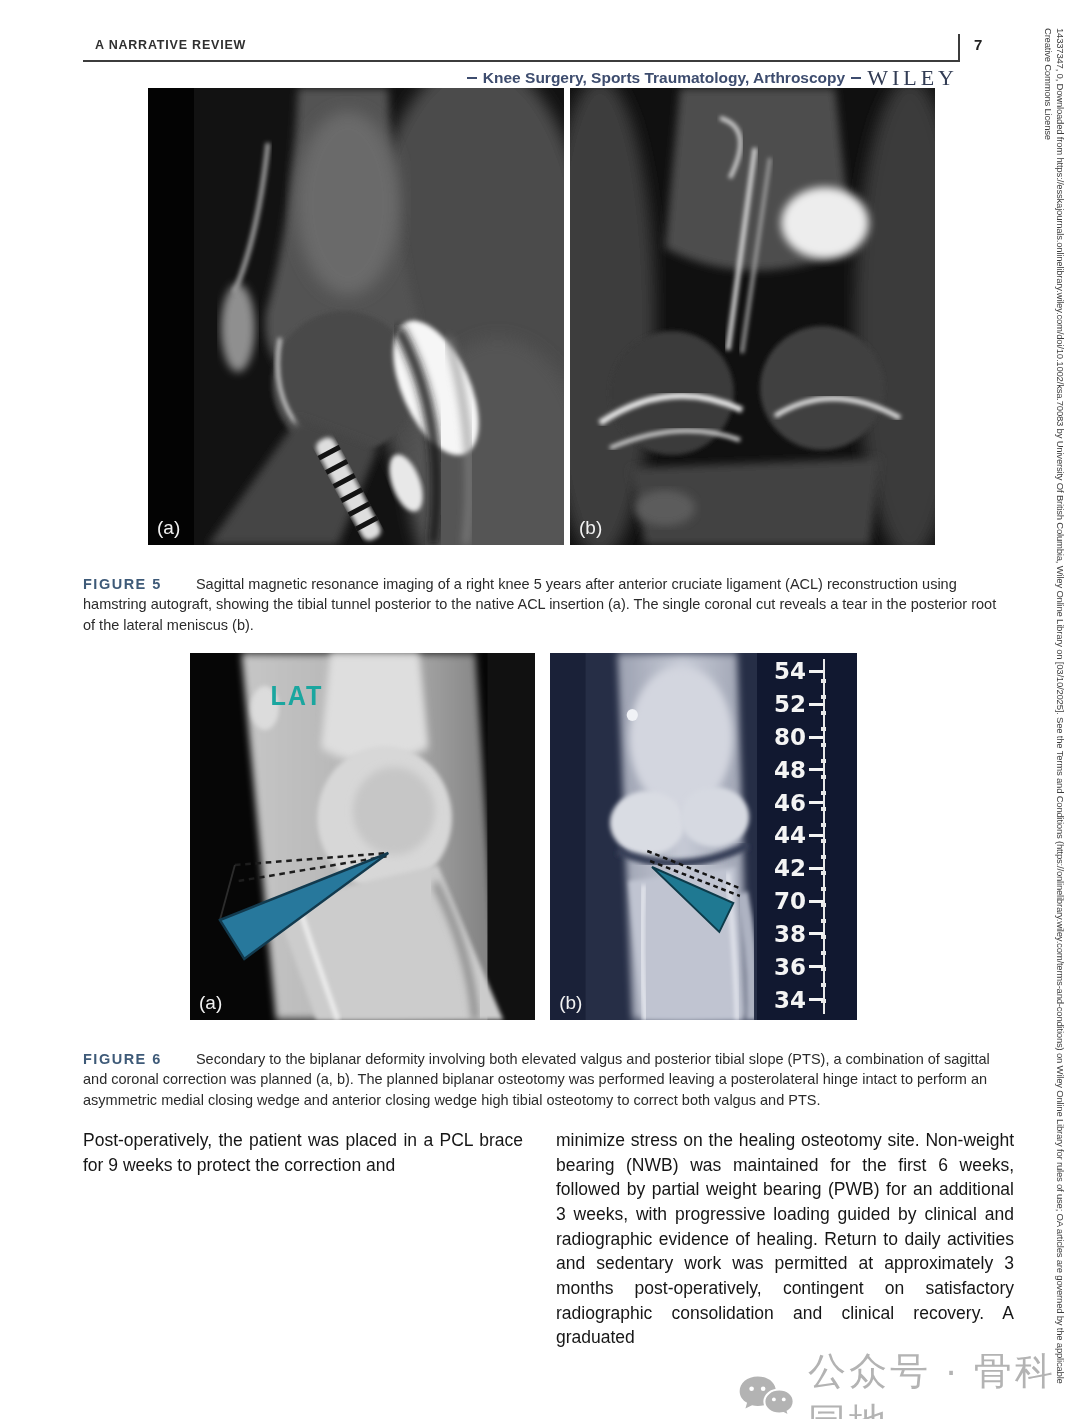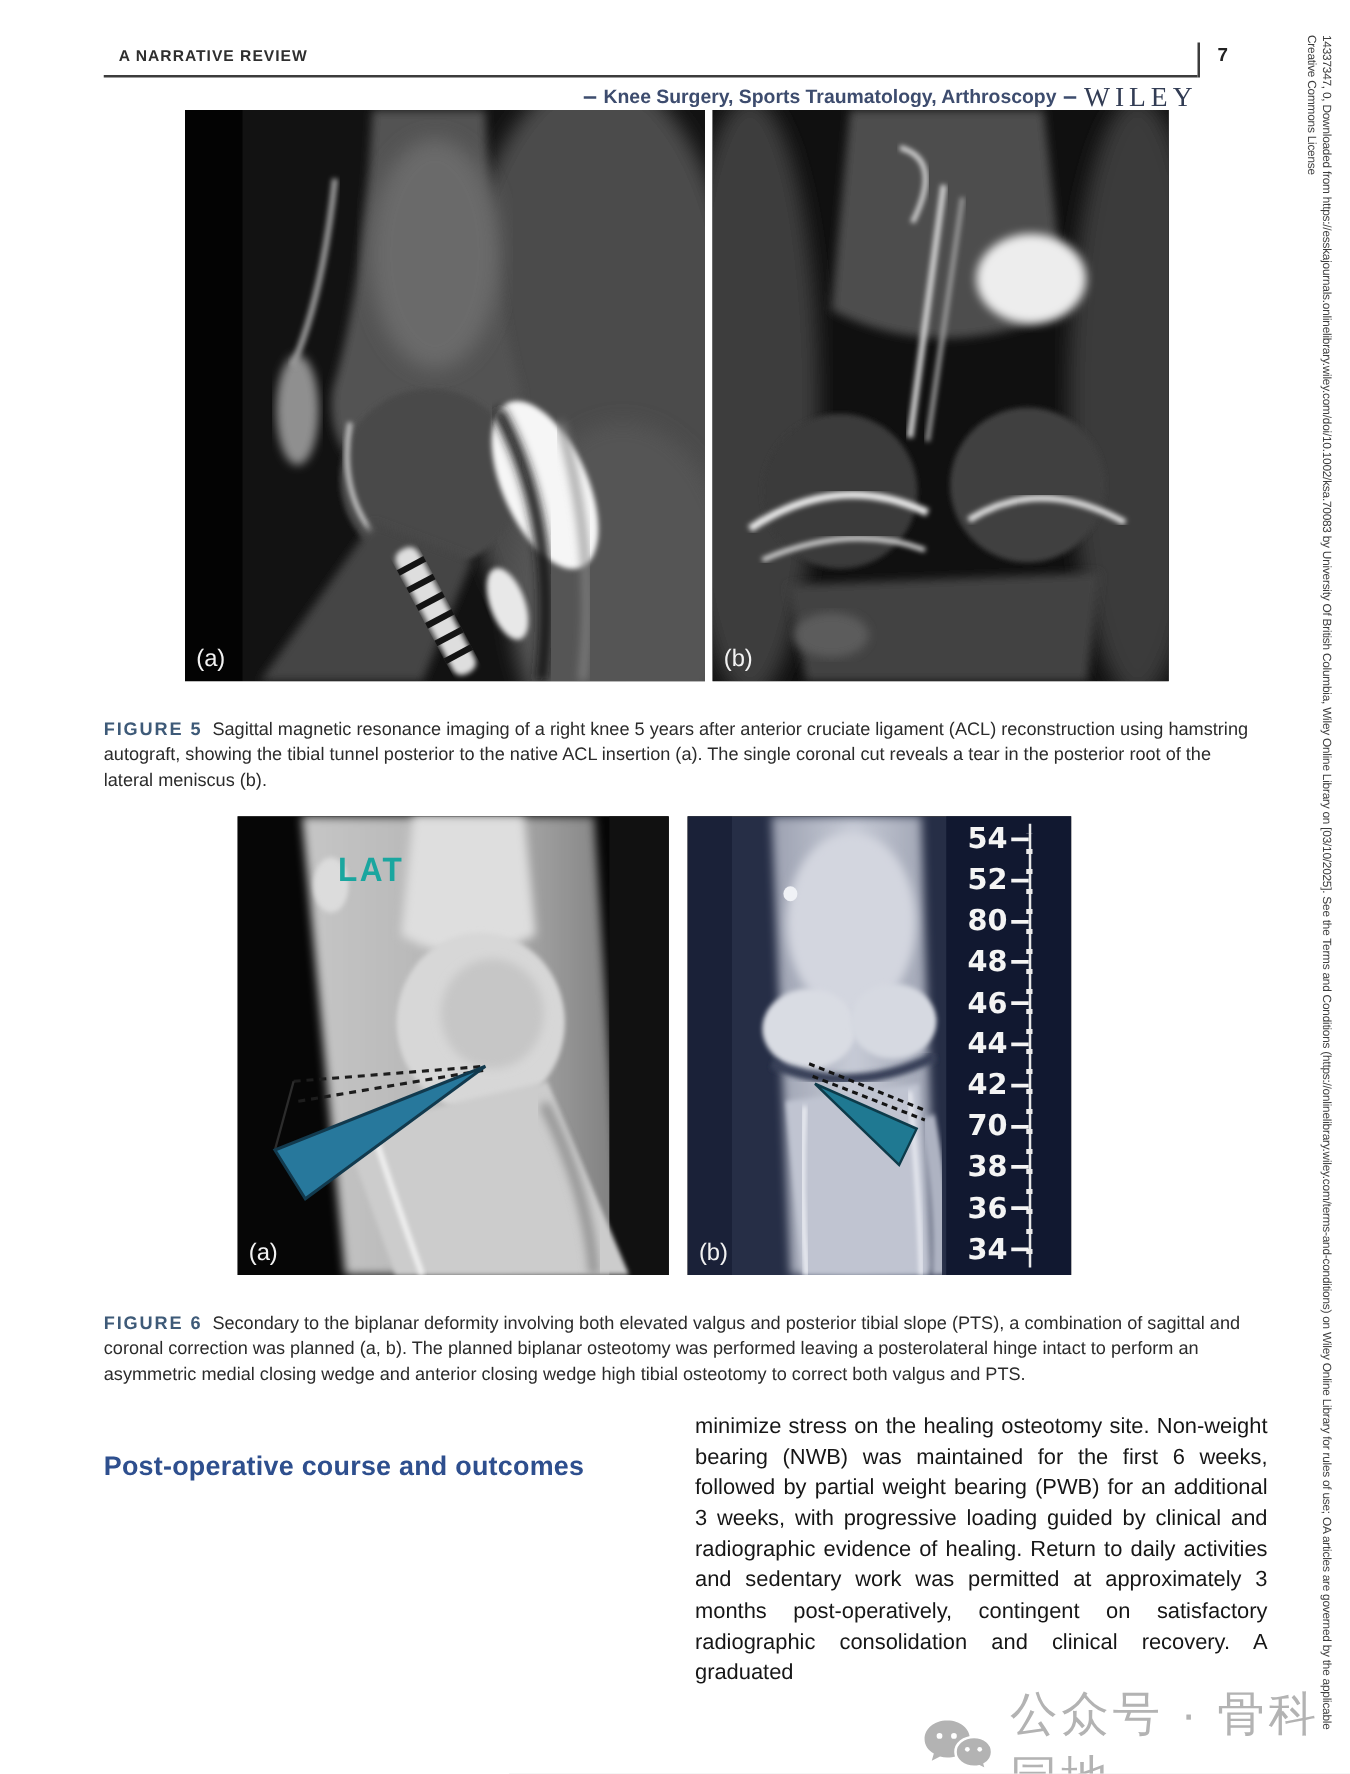--- a/index.html
+++ b/index.html
@@ -35,21 +35,21 @@
               background-size:5px 100%;background-repeat:no-repeat;background-position:2px 8px;}
   .ruler-rows{position:absolute;left:0;top:2px;width:100%;height:361px;display:flex;flex-direction:column;}
   .ruler-row{flex:1;display:flex;align-items:center;justify-content:flex-end;padding-right:34px;}
   .ruler-row .num{color:#f4f4f4;font-weight:bold;font-size:23px;font-family:"DejaVu Sans",sans-serif;}
   .ruler-row .tick{width:14px;height:3px;background:#f4f4f4;margin-left:3px;}
 
   
   .caption{position:absolute;left:83px;width:928px;font-size:14.5px;line-height:1.43;color:#2b2b2b;}
   .cap5{top:559px;}
   .cap6{top:1034px;}
-  .figlabel{font-weight:bold;color:#3e5a78;letter-spacing:1.5px;margin-right:4px;}
+  .figlabel{font-weight:bold;color:#3e5a78;letter-spacing:1.5px;margin-right:30px;}
 
   
   .col{position:absolute;top:1128px;font-size:17.5px;line-height:1.41;text-align:justify;color:#161616;}
   .col p{margin:0;}
   .col-left{left:83px;width:440px;}
   .col-right{left:556px;width:458px;}
   .section-heading{font-size:21.5px;font-weight:bold;color:#2e4f8e;margin:30px 0 22px 0;
                    text-align:left;letter-spacing:.2px;}
 
   
@@ -264,21 +264,21 @@
       <span class="panel-label">(b)</span>
     </div>
   </div>
 
   <p class="caption cap6">
     <span class="figlabel">FIGURE 6</span>
     <span>Secondary to the biplanar deformity involving both elevated valgus and posterior tibial slope (PTS), a combination of sagittal and coronal correction was planned (a, b). The planned biplanar osteotomy was performed leaving a posterolateral hinge intact to perform an asymmetric medial closing wedge and anterior closing wedge high tibial osteotomy to correct both valgus and PTS.</span>
   </p>
 
   <div class="col col-left">
-    <h2 class="section-heading">Post-operative course and outcomes</h2>
+    <p>Post-operatively, the patient was placed in a PCL brace for 9 weeks to protect the correction and</p>
   </div>
 
   <div class="col col-right">
     <p>minimize stress on the healing osteotomy site. Non-weight bearing (NWB) was maintained for the first 6 weeks, followed by partial weight bearing (PWB) for an additional 3 weeks, with progressive loading guided by clinical and radiographic evidence of healing. Return to daily activities and sedentary work was permitted at approximately 3 months post-operatively, contingent on satisfactory radiographic consolidation and clinical recovery. A graduated</p>
   </div>
 
   <div class="side-note">14337347, 0, Downloaded from https://esskajournals.onlinelibrary.wiley.com/doi/10.1002/ksa.70083 by University Of British Columbia, Wiley Online Library on [03/10/2025]. See the Terms and Conditions (https://onlinelibrary.wiley.com/terms-and-conditions) on Wiley Online Library for rules of use; OA articles are governed by the applicable Creative Commons License</div>
 
   <div class="watermark">
     <svg width="68" height="54" viewBox="0 0 68 54">

